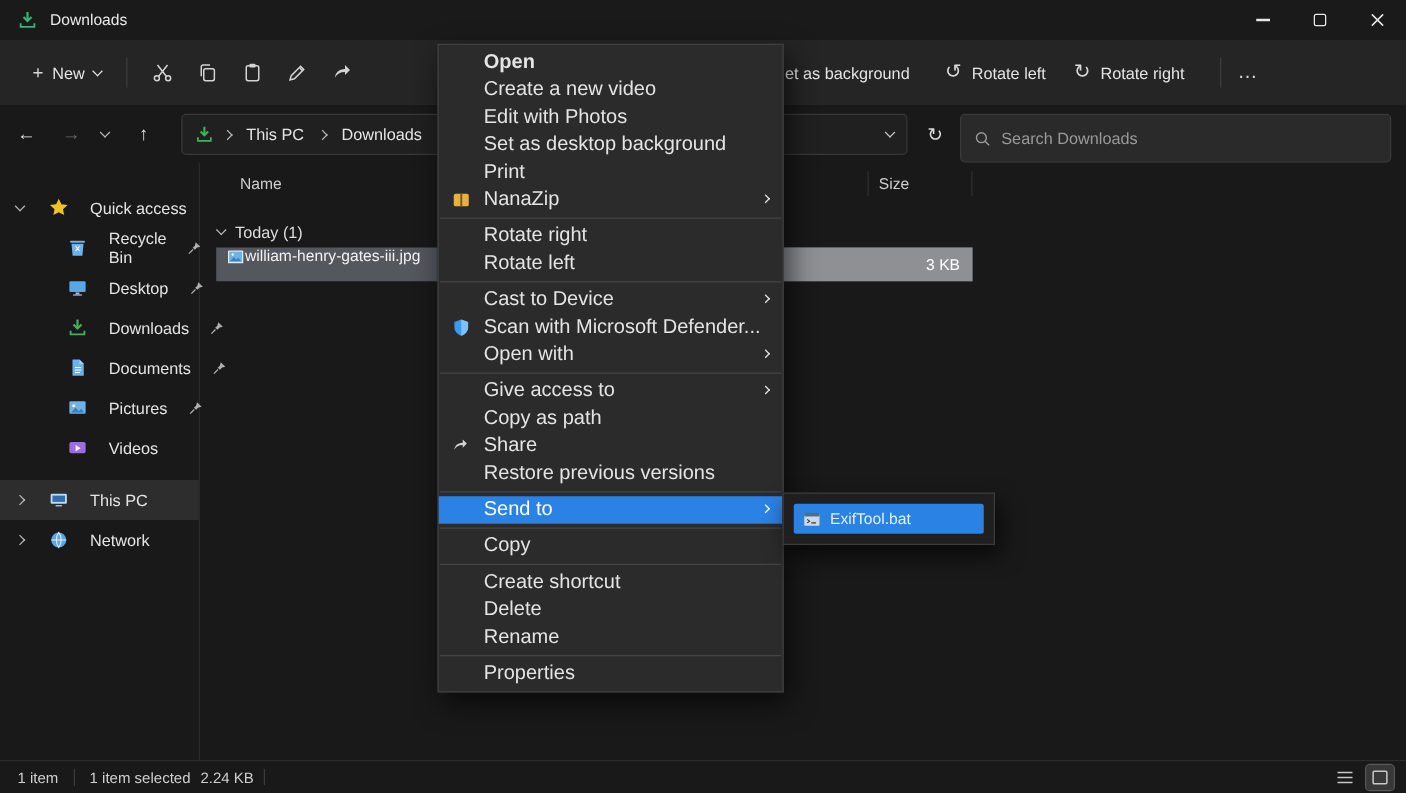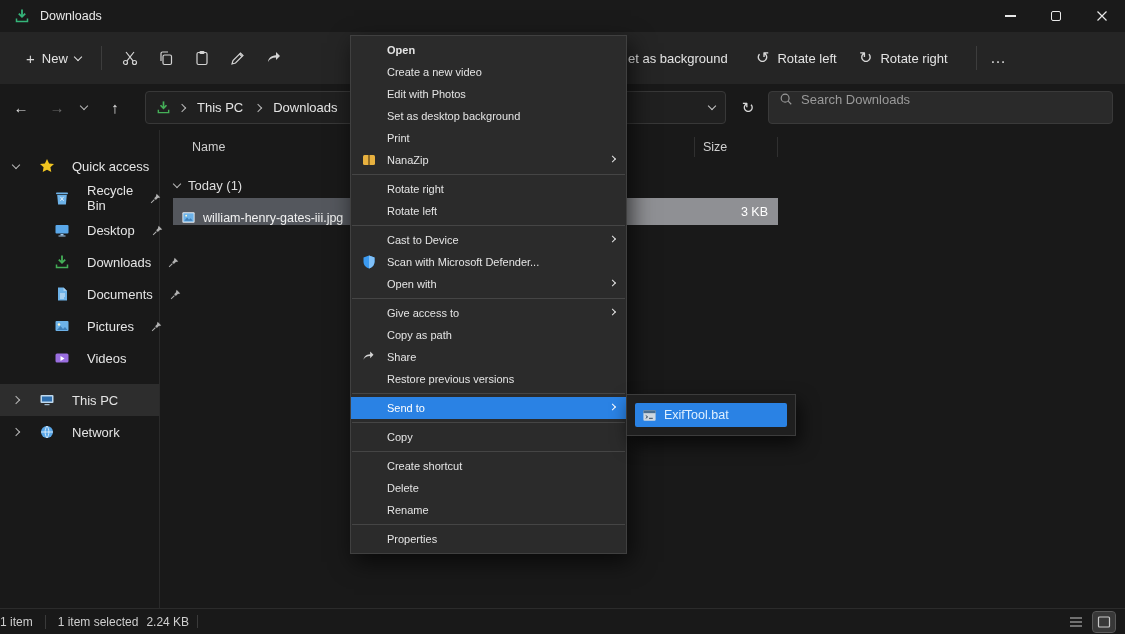--- a/index.html
+++ b/index.html
@@ -47,23 +47,23 @@
   .navbtn.disabled { color:#6a6a6a; }
   .navbtn.small { width:20px; margin-left:2px; }
   .addressbox { position:absolute; left:145px; top:7px; width:581px; height:33px;
                 background:#202020; border:1px solid #383838; border-radius:4px;
                 display:flex; align-items:center; padding:0 10px; gap:8px; }
   .crumb { color:#e4e4e4; font-size:13px; padding:2px 4px; border-radius:3px; }
   .crumb-chev { color:#b8b8b8; }
   .addr-end { margin-left:auto; color:#c8c8c8; }
   .refreshbtn { position:absolute; left:732px; top:7px; width:32px; height:33px;
                 display:flex; align-items:center; justify-content:center; font-size:15px; color:#d8d8d8; border-radius:4px; }
-  .searchbox { position:absolute; left:768px; top:7px; width:345px; height:33px;
+  .searchbox { position:absolute; left:768px; top:7px; width:345px; height:39px;
                background:#2a2a2a; border:1px solid #3a3a3a; border-radius:4px;
-               display:flex; align-items:flex-start; padding:0 10px; gap:8px; }
+               display:flex; align-items:center; padding:0 10px; gap:8px; }
   .searchbox input { background:transparent; border:none; outline:none; color:#d8d8d8;
                      font-family:"Liberation Sans", sans-serif; font-size:13px; width:100%; }
   .searchbox input::placeholder { color:#9a9a9a; }
 
   
   .sidebar { position:absolute; left:0; top:130px; width:160px; bottom:26px;
              border-right:1px solid #2a2a2a; padding-top:20px; }
   .side-item { height:32px; display:flex; align-items:center; gap:17px;
                padding-left:10px; color:#e4e4e4; font-size:13px; cursor:default; }
   .side-item.child { padding-left:54px; }
@@ -77,51 +77,51 @@
   .main { position:absolute; left:161px; top:130px; right:0; bottom:26px; }
   .col-headers { position:relative; height:34px; display:flex; align-items:center;
                  color:#cfcfcf; font-size:12.5px; }
   .col-name { margin-left:31px; }
   .col-size { position:absolute; left:542px; }
   .col-div { position:absolute; top:7px; width:1px; height:20px; background:#303030; }
   .group-row { height:26px; display:flex; align-items:center; gap:8px; padding-left:13px;
                color:#dedede; font-size:13px; margin-top:8px; }
   .group-row .cv { color:#b8b8b8; }
   .file-row { position:absolute; left:12px; top:68px; width:605px; height:27px;
-              background:#54575d; display:flex; align-items:flex-end; gap:7px; padding-left:8px;
+              background:#54575d; display:flex; align-items:flex-start; padding-left:8px;
               color:#f2f2f2; font-size:12.5px; }
   .file-size-cell { position:absolute; right:0; top:0; bottom:0; width:151px;
                     background:#8f9094; color:#ffffff; display:flex; align-items:center;
                     justify-content:flex-end; padding-right:10px; }
 
   
   .context-menu { position:absolute; left:350px; top:35px; width:277px;
                   background:#2b2b2b; border:1px solid #404040;
                   box-shadow:4px 8px 22px rgba(0,0,0,.65); padding:3px 0; z-index:50; }
   .menu-item { position:relative; height:22px; display:flex; align-items:center;
-               padding-left:36px; padding-right:12px; color:#e4e4e4; font-size:11px; cursor:default; }
+               padding-left:36px; padding-right:12px; color:#e4e4e4; font-size:16px; cursor:default; }
   .menu-item.bold { font-weight:bold; }
   .menu-item.hl, .menu-item.hl:hover { background:#2a82e4; color:#ffffff; }
   .mi-icon { position:absolute; left:10px; top:50%; transform:translateY(-50%); width:16px; height:16px; }
   .mi-arrow { position:absolute; right:11px; top:50%;
               transform:translateY(-70%) rotate(-45deg);
               width:5px; height:5px; border-right:1.3px solid currentColor; border-bottom:1.3px solid currentColor; }
   .menu-sep { height:1px; background:#454545; margin:3px 1px; }
 
   
   .submenu { position:absolute; left:626px; top:394px; width:170px;
              background:#1f1f1f; border:1px solid #3c3c3c; border-radius:0;
              box-shadow:4px 8px 18px rgba(0,0,0,.65); padding:8px; z-index:60; }
   .submenu-item { height:24px; background:#2a82e4; border-radius:2px; color:#dff0ff;
                   display:flex; align-items:center; gap:7px; padding:0 7px; font-size:12.5px; }
 
   
   .statusbar { position:absolute; left:0; right:0; bottom:0; height:26px;
                background:#191919; border-top:1px solid #2b2b2b;
-               display:flex; align-items:center; color:#cfcfcf; font-size:12px; }
+               display:flex; align-items:center; color:#cfcfcf; font-size:12px; padding-left:14px; }
   .sb-seg { padding-right:12px; margin-right:12px; border-right:1px solid #3a3a3a; }
   .sb-seg.nodiv { border-right:none; margin-right:0; padding-right:8px; }
   .sb-end-div { width:1px; height:13px; background:#3a3a3a; }
   .sb-icons { margin-left:auto; display:flex; align-items:center; gap:6px; padding-right:10px; }
   .sb-ic { width:22px; height:20px; display:flex; align-items:center; justify-content:center; border-radius:3px; }
   .sb-ic.active { background:#383838; outline:1px solid #5a5a5a; }
 </style>
 </head>
 <body>
 

